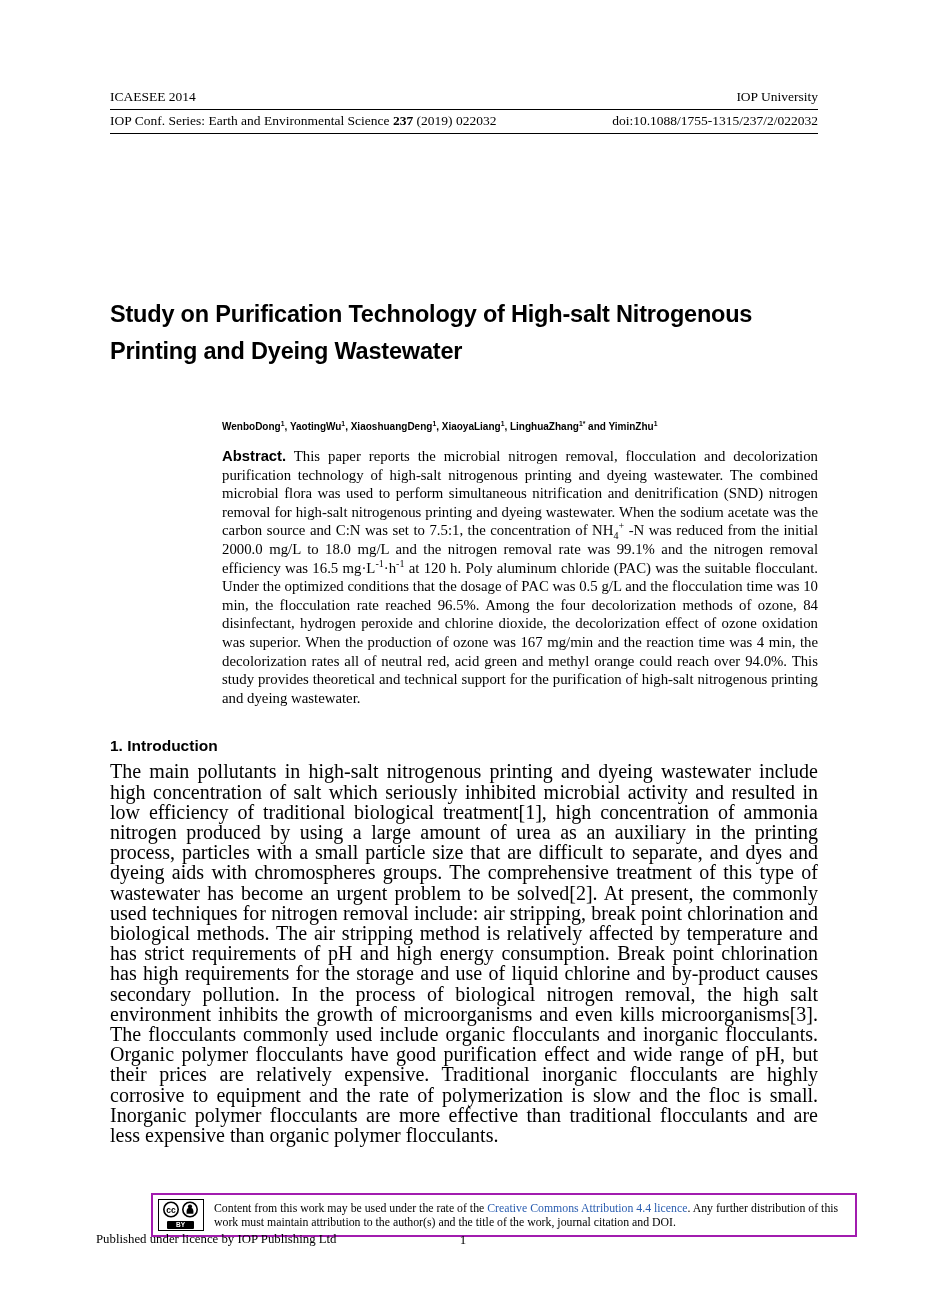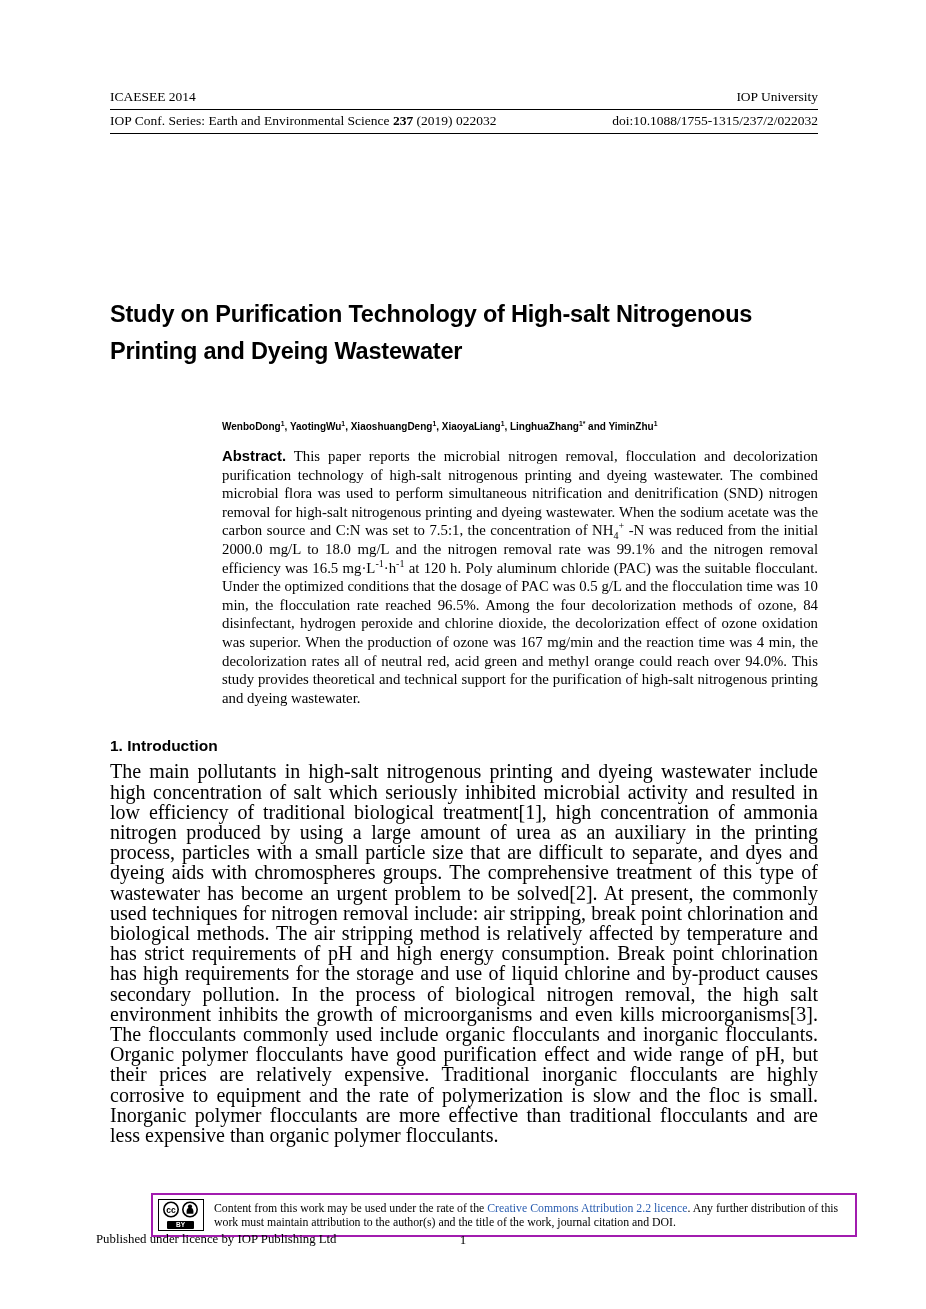--- a/index.html
+++ b/index.html
@@ -102,20 +102,20 @@
       <rect x="0.5" y="0.5" width="45" height="31" fill="none" stroke="#000" stroke-width="1"></rect>
       <circle cx="13" cy="10.5" r="7.2" fill="none" stroke="#000" stroke-width="1.6"></circle>
       <text x="13" y="13.6" font-size="8.5" text-anchor="middle" font-family="Liberation Sans, DejaVu Sans, sans-serif" font-weight="bold">cc</text>
       <circle cx="32" cy="10.5" r="7.2" fill="none" stroke="#000" stroke-width="1.6"></circle>
       <circle cx="32" cy="7.6" r="2.1" fill="#000"></circle>
       <path d="M28.6 14.8 v-2.6 a3.4 3.4 0 0 1 6.8 0 v2.6 z" fill="#000"></path>
       <rect x="9" y="22" width="27" height="8" fill="#000" rx="1"></rect>
       <text x="22.5" y="28.4" font-size="6.5" fill="#fff" text-anchor="middle" font-family="Liberation Sans, DejaVu Sans, sans-serif" font-weight="bold">BY</text>
     </svg>
     <div class="license-text">
-      <span>Content from this work may be used under the rate of the </span><a class="license-link">Creative Commons Attribution 2.2 licence</a><span>. Any further distribution of this work must maintain attribution to the author(s) and the title of the work, journal citation and DOI.</span>
+      <span>Content from this work may be used under the rate of the </span><a class="license-link">Creative Commons Attribution 4.4 licence</a><span>. Any further distribution of this work must maintain attribution to the author(s) and the title of the work, journal citation and DOI.</span>
     </div>
   </div>
 
   <div class="published-line">Published under licence by IOP Publishing Ltd</div>
   <div class="page-number">1</div>
 
 </div>
 
 </body></html>

